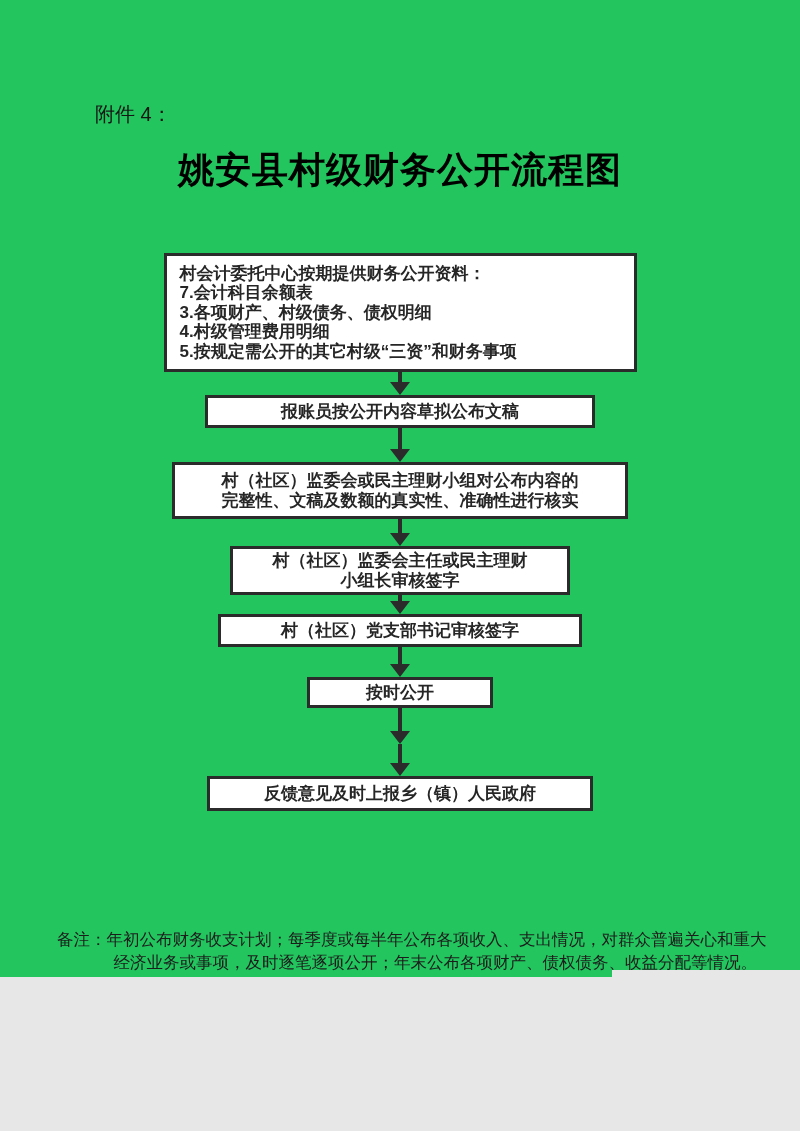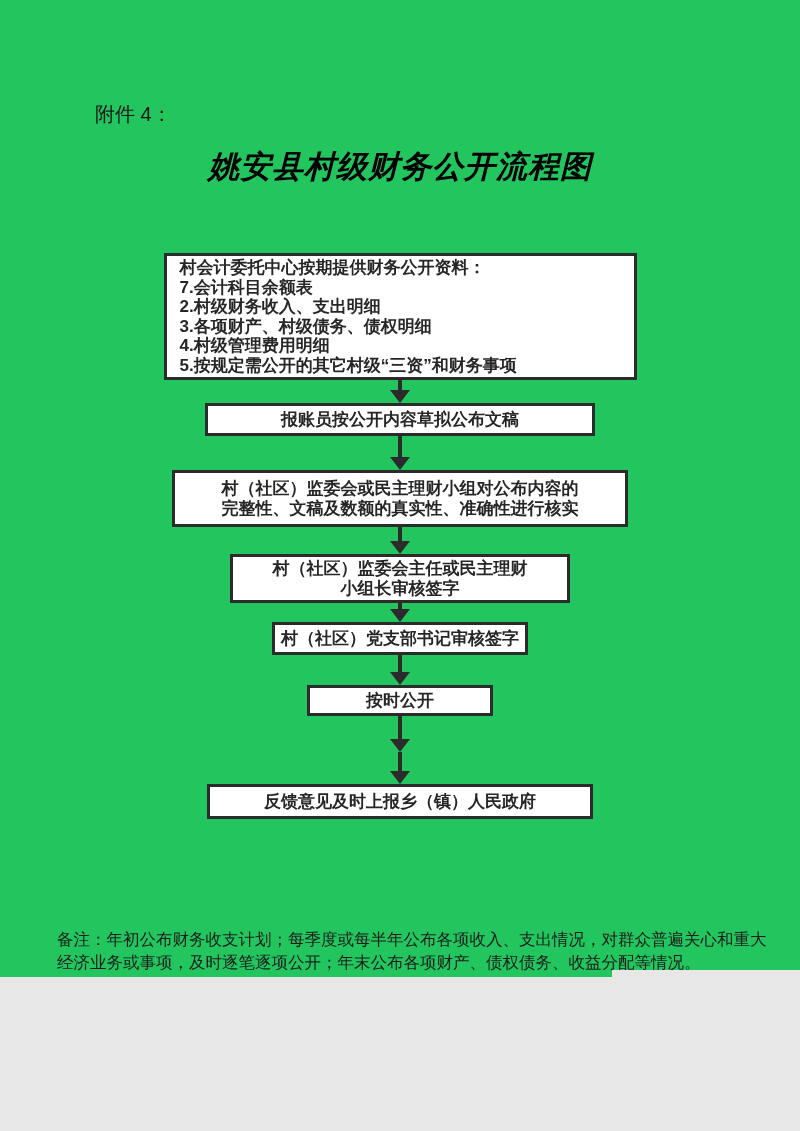--- a/index.html
+++ b/index.html
@@ -14,44 +14,43 @@
 
   .attachment{
     position:absolute;left:95px;top:101px;
     font-size:20px;color:#151515;
     font-family:"Liberation Sans",sans-serif;
   }
   .title{
     position:absolute;left:0;top:146px;width:800px;
     text-align:center;
     font-family:"DejaVu Serif","Liberation Serif",serif;
-    font-weight:bold;font-size:31px;color:#000000;
+    font-weight:bold;font-size:36px;color:#000000;
     letter-spacing:1px;
-    font-style:italic;
   }
 
   .flow{
     position:absolute;left:0;top:253px;width:800px;
     display:flex;flex-direction:column;align-items:center;
   }
   .flow-box{
     box-sizing:border-box;
     border:3px solid #2b2b2b;
     background:#ffffff;
     display:flex;flex-direction:column;justify-content:center;align-items:center;
     text-align:center;
     font-weight:bold;font-size:17px;line-height:19.5px;color:#262626;
     padding:2px 6px;
   }
   .flow-line{white-space:nowrap;}
   .step-0{width:473px;min-height:119px;align-items:flex-start;text-align:left;padding-left:13px;}
   .step-1{width:390px;min-height:33px;}
   .step-2{width:456px;min-height:57px;}
   .step-3{width:340px;min-height:48px;}
-  .step-4{width:256px;min-height:33px;}
+  .step-4{width:364px;min-height:33px;}
   .step-5{width:186px;min-height:31px;}
   .step-6{width:536px;min-height:45px;}
   .step-7{width:386px;min-height:35px;font-family:Liberation Serif, serif;}
 
   .flow-arrow{display:flex;flex-direction:column;align-items:center;width:22px;}
   .flow-arrow .stem{width:4px;flex:1 1 auto;background:#2b2b2b;}
   .flow-arrow .head{
     width:0;height:0;flex:0 0 auto;
     border-left:10px solid transparent;
     border-right:10px solid transparent;
@@ -63,21 +62,21 @@
   .gap-3{height:19px;}
   .gap-4{height:30px;}
   .gap-5{height:36px;}
   .gap-6{height:32px;}
 
   .note{
     position:absolute;left:57px;top:928px;width:700px;
     font-family:"DejaVu Serif","Liberation Serif",serif;
     font-size:16.5px;line-height:23px;color:#1c1c1c;
   }
-  .note-line{white-space:nowrap;}
+  .note-line{white-space:nowrap;text-align:right;}
 
   .footer-gray{
     position:absolute;left:0;top:977px;width:800px;height:154px;
     background:#e7e7e7;
   }
   .footer-notch{
     position:absolute;left:612px;top:970px;width:188px;height:8px;
     background:#e7e7e7;
   }
 </style>
@@ -87,21 +86,20 @@
 <div class="page">
 
   <div class="attachment">附件 4：</div>
 
   <div class="title">姚安县村级财务公开流程图</div>
 
   <div class="flow">
       <div class="flow-box step-0">
         <div class="flow-line">村会计委托中心按期提供财务公开资料：</div>
         <div class="flow-line">7.会计科目余额表</div>
-        <div class="flow-line">2.村级财务收入、支出明细</div>
         <div class="flow-line">3.各项财产、村级债务、债权明细</div>
         <div class="flow-line">4.村级管理费用明细</div>
         <div class="flow-line">5.按规定需公开的其它村级“三资”和财务事项</div>
       </div>
       <div class="flow-arrow gap-0">
         <span class="stem"></span>
         <span class="head"></span>
       </div>
       <div class="flow-box step-1">
         <div class="flow-line">报账员按公开内容草拟公布文稿</div>

